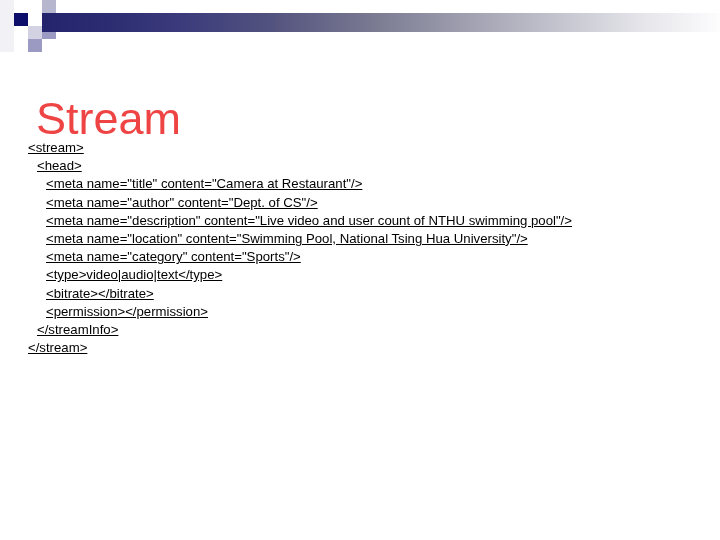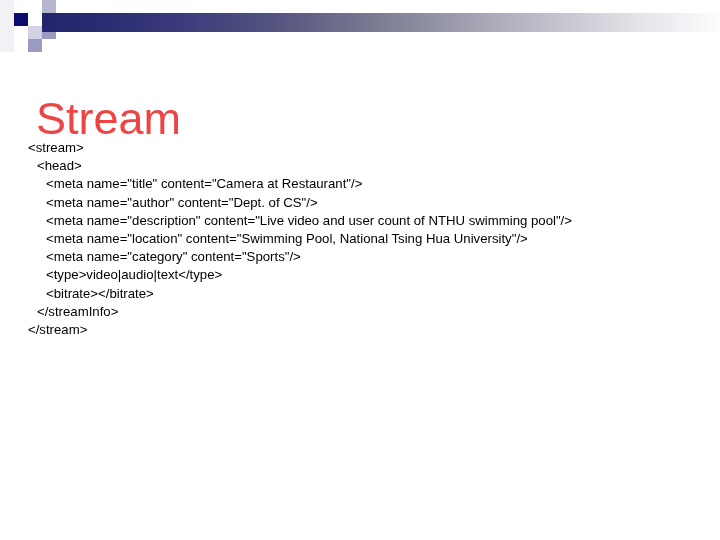--- a/index.html
+++ b/index.html
@@ -60,20 +60,21 @@
     letter-spacing: 0px;
     white-space: nowrap;
   }
 
   
   #code-block {
     position: absolute;
     left: 28px;
     top: 139px;
     width: 680px;
+    text-decoration: underline;
   }
   .code-line {
     font-family: "Liberation Sans", sans-serif;
     font-size: 13.2px;
     line-height: 18.2px;
     color: #000000;
     white-space: pre;
     height: 18.2px;
   }
 </style>
@@ -103,15 +104,16 @@
 <div id="code-block">
     <div class="code-line" style="padding-left: 0px;">&lt;stream&gt;</div>
     <div class="code-line" style="padding-left: 9px;">&lt;head&gt;</div>
     <div class="code-line" style="padding-left: 18px;">&lt;meta name="title" content="Camera at Restaurant"/&gt;</div>
     <div class="code-line" style="padding-left: 18px;">&lt;meta name="author" content="Dept. of CS"/&gt;</div>
     <div class="code-line" style="padding-left: 18px;">&lt;meta name="description" content="Live video and user count of NTHU swimming pool"/&gt;</div>
     <div class="code-line" style="padding-left: 18px;">&lt;meta name="location" content="Swimming Pool, National Tsing Hua University"/&gt;</div>
     <div class="code-line" style="padding-left: 18px;">&lt;meta name="category" content="Sports"/&gt;</div>
     <div class="code-line" style="padding-left: 18px;">&lt;type&gt;video|audio|text&lt;/type&gt;</div>
     <div class="code-line" style="padding-left: 18px;">&lt;bitrate&gt;&lt;/bitrate&gt;</div>
+    <div class="code-line" style="padding-left: 18px;">&lt;permission&gt;&lt;/permission&gt;</div>
     <div class="code-line" style="padding-left: 9px;">&lt;/streamInfo&gt;</div>
     <div class="code-line" style="padding-left: 0px;">&lt;/stream&gt;</div>
   </div>
 
 </body></html>

